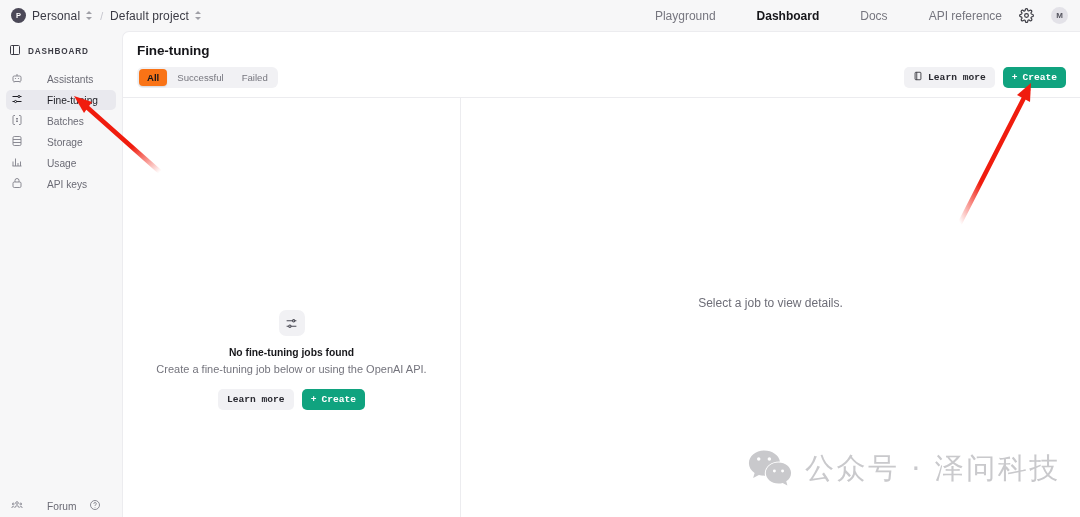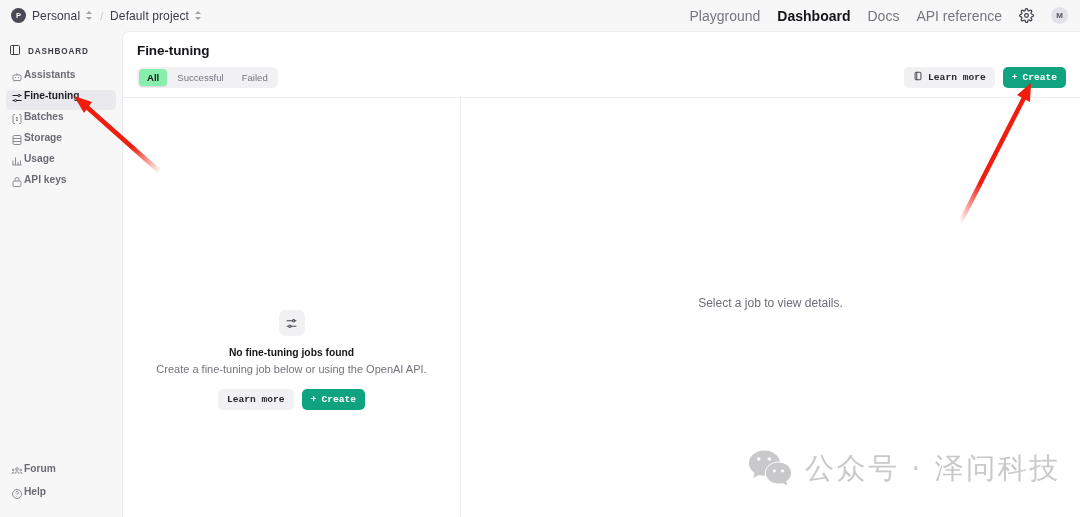--- a/index.html
+++ b/index.html
@@ -32,21 +32,21 @@
     border-left: 3px solid transparent; border-right: 3px solid transparent;
   }
   .updown::before { top: 1px; border-bottom: 3.2px solid #5a5a66; }
   .updown::after { bottom: 1px; border-top: 3.2px solid #5a5a66; }
   .crumb-slash { font-size: 10.5px; color: #c4c4cc; margin: 0 1px; }
 
   .topnav {
     margin-left: auto; display: flex; align-items: center;
     gap: 17px; padding-right: 12px;
   }
-  .topnav a { font-size: 14px; color: #76767f; text-decoration: none; white-space: nowrap; }
+  .topnav a { font-size: 12px; color: #76767f; text-decoration: none; white-space: nowrap; margin-left: 24px; }
   .topnav a.active { color: #16161a; font-weight: 700; }
   .gear { width: 15px; height: 15px; display: block; }
   .user-avatar {
     width: 17px; height: 17px; border-radius: 50%;
     background: #e3e2e8; color: #54545e;
     font-size: 8px; font-weight: 600;
     display: flex; align-items: center; justify-content: center;
   }
 
   
@@ -58,31 +58,30 @@
   .side-section {
     display: flex; align-items: center; gap: 7px;
     padding: 0 9px; height: 22px; margin-top: 9px;
   }
   .side-section .lbl {
     font-size: 8.2px; font-weight: 700; letter-spacing: .85px;
     color: #3d3d46; text-transform: uppercase;
   }
   .side-list { margin-top: 7px; display: flex; flex-direction: column; gap: 1px; padding: 0 6px; }
   .side-item {
-    display: flex; align-items: flex-start; gap: 1px;
+    display: flex; align-items: center; gap: 24px;
     height: 20px; padding: 0 5px; border-radius: 5px;
     cursor: pointer;
-    font-weight: bold;
   }
   .side-item .lbl { font-size: 10.2px; color: #6b6b75; white-space: nowrap; }
   .side-item.active { background: #e9e9ee; }
   .side-item.active .lbl { color: #1e1e24; }
   .side-item.active svg { color: #1e1e24; }
   .side-item svg { color: #85858e; flex: 0 0 auto; }
-  .side-bottom { margin-top: auto; padding: 0 6px 11px; display: flex; flex-direction: column; gap: 3px; }
+  .side-bottom { margin-top: auto; padding: 0 6px 1px; display: flex; flex-direction: row; gap: 3px; }
 
   
   .main {
     position: absolute; top: 31px; left: 122px;
     width: 958px; height: 486px;
     background: #ffffff;
     border-top-left-radius: 7px;
     border-left: 1px solid #ececef;
     border-top: 1px solid #ececef;
     overflow: hidden;
@@ -96,21 +95,21 @@
     border-bottom: 1px solid #ececef;
   }
   .segmented {
     display: flex; align-items: center; gap: 2px;
     background: #f1f1f4; border-radius: 6px; padding: 2px;
   }
   .seg {
     font-size: 9.6px; color: #77777f; padding: 3px 8px;
     border-radius: 4px; cursor: pointer; white-space: nowrap;
   }
-  .seg.active { background: #86efac; color: #17171b; font-weight: 700; box-shadow: 0 1px 1.5px rgba(0,0,0,.10); }
+  .seg.active { background: #f97316; color: #17171b; font-weight: 700; box-shadow: 0 1px 1.5px rgba(0,0,0,.10); }
 
   .tool-right { margin-left: auto; display: flex; align-items: center; gap: 8px; }
   .btn {
     display: inline-flex; align-items: center; justify-content: center; gap: 5px;
     height: 21px; padding: 0 9px; border-radius: 5px;
     font-size: 9.6px; font-weight: 700; cursor: pointer; border: none;
     font-family: Liberation Mono, monospace; white-space: nowrap;
   }
   .btn-ghost { background: #f1f1f4; color: #2a2a31; }
   .btn-green { background: #10a37f; color: #ffffff; }

